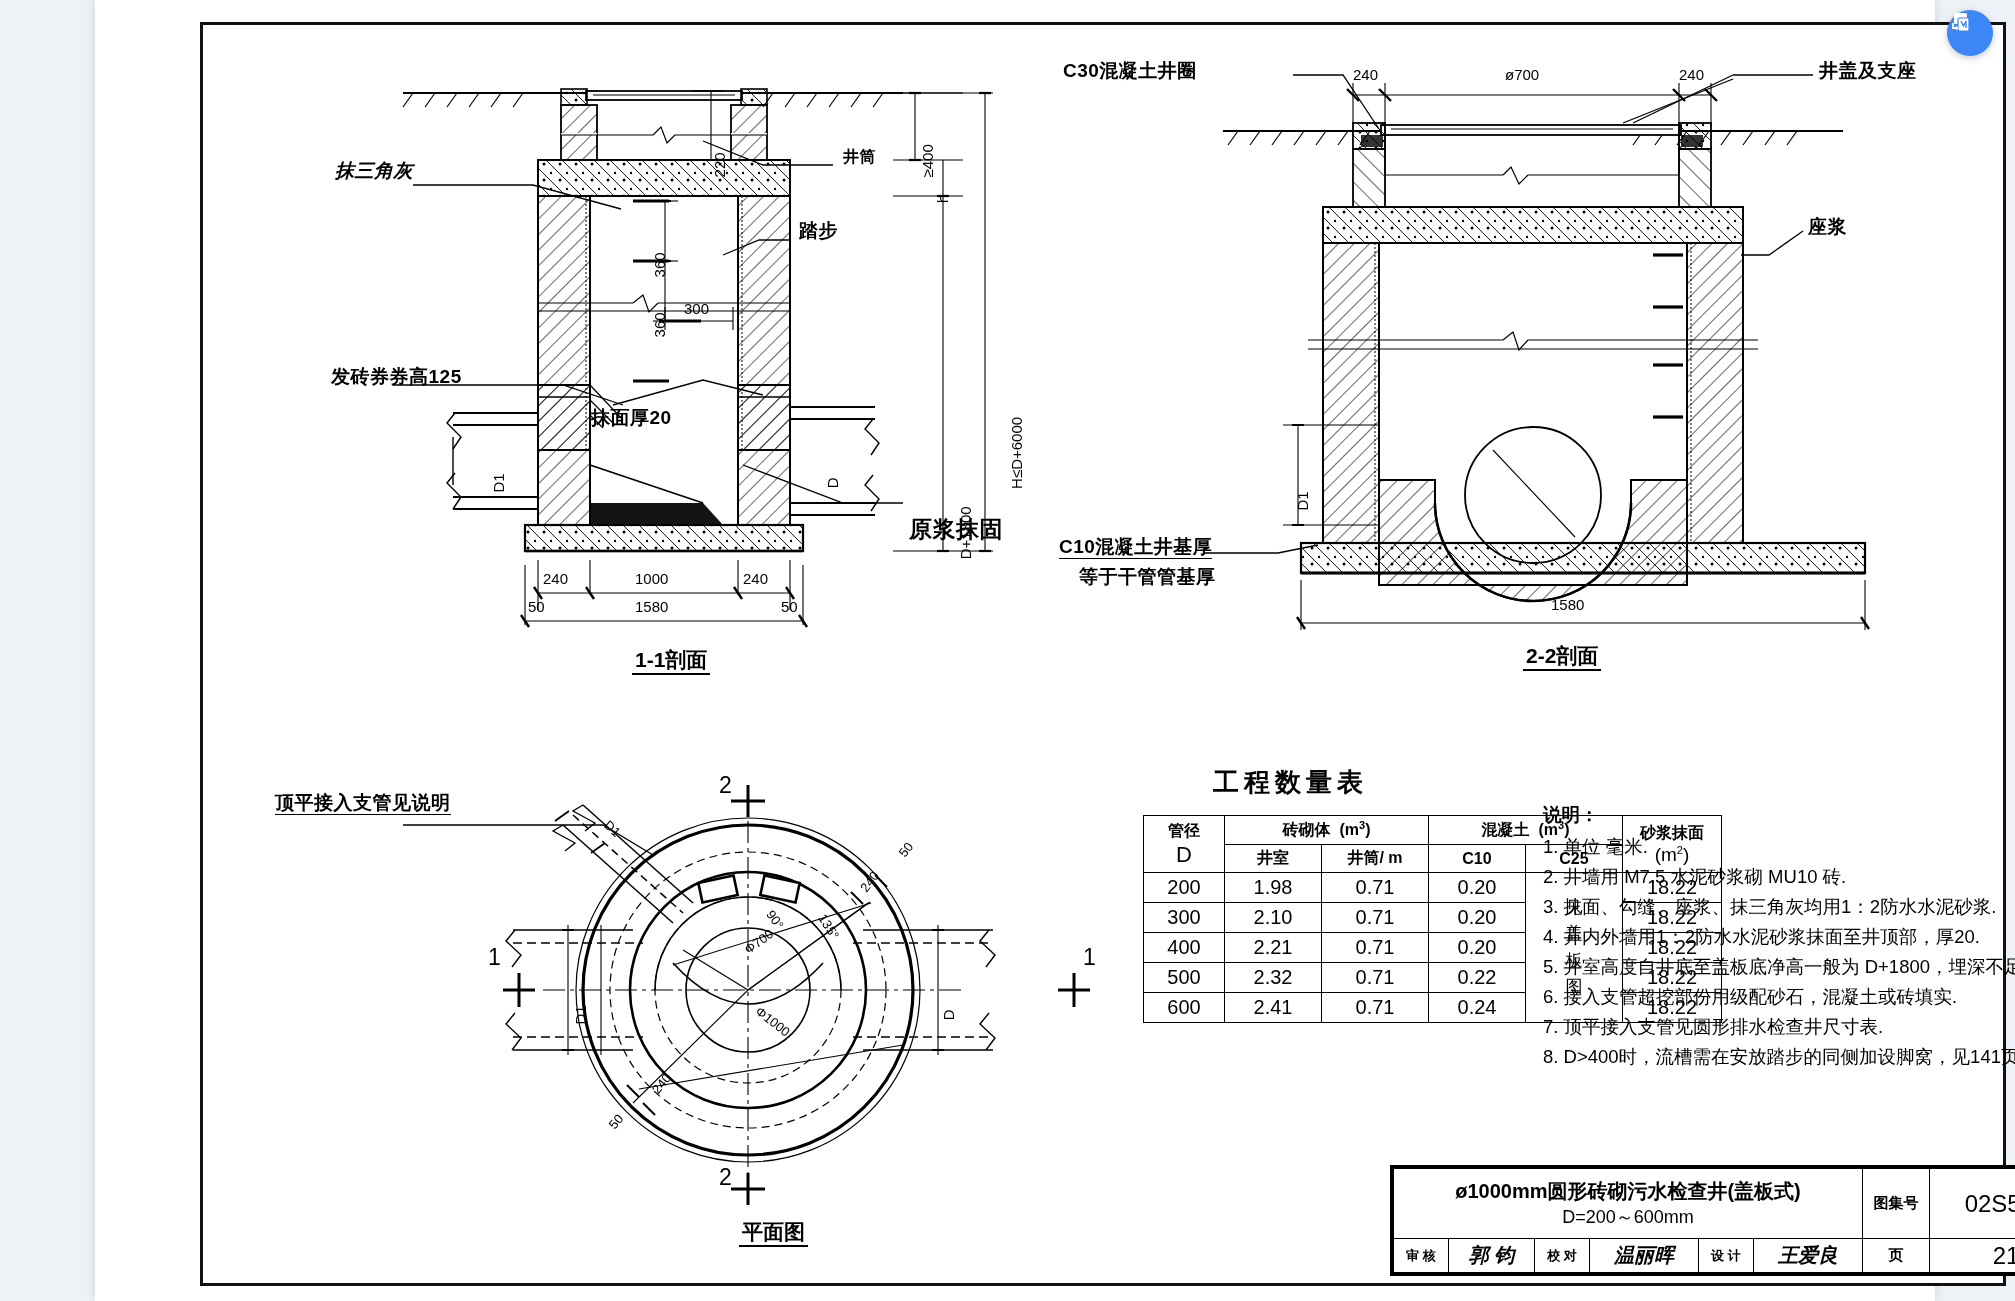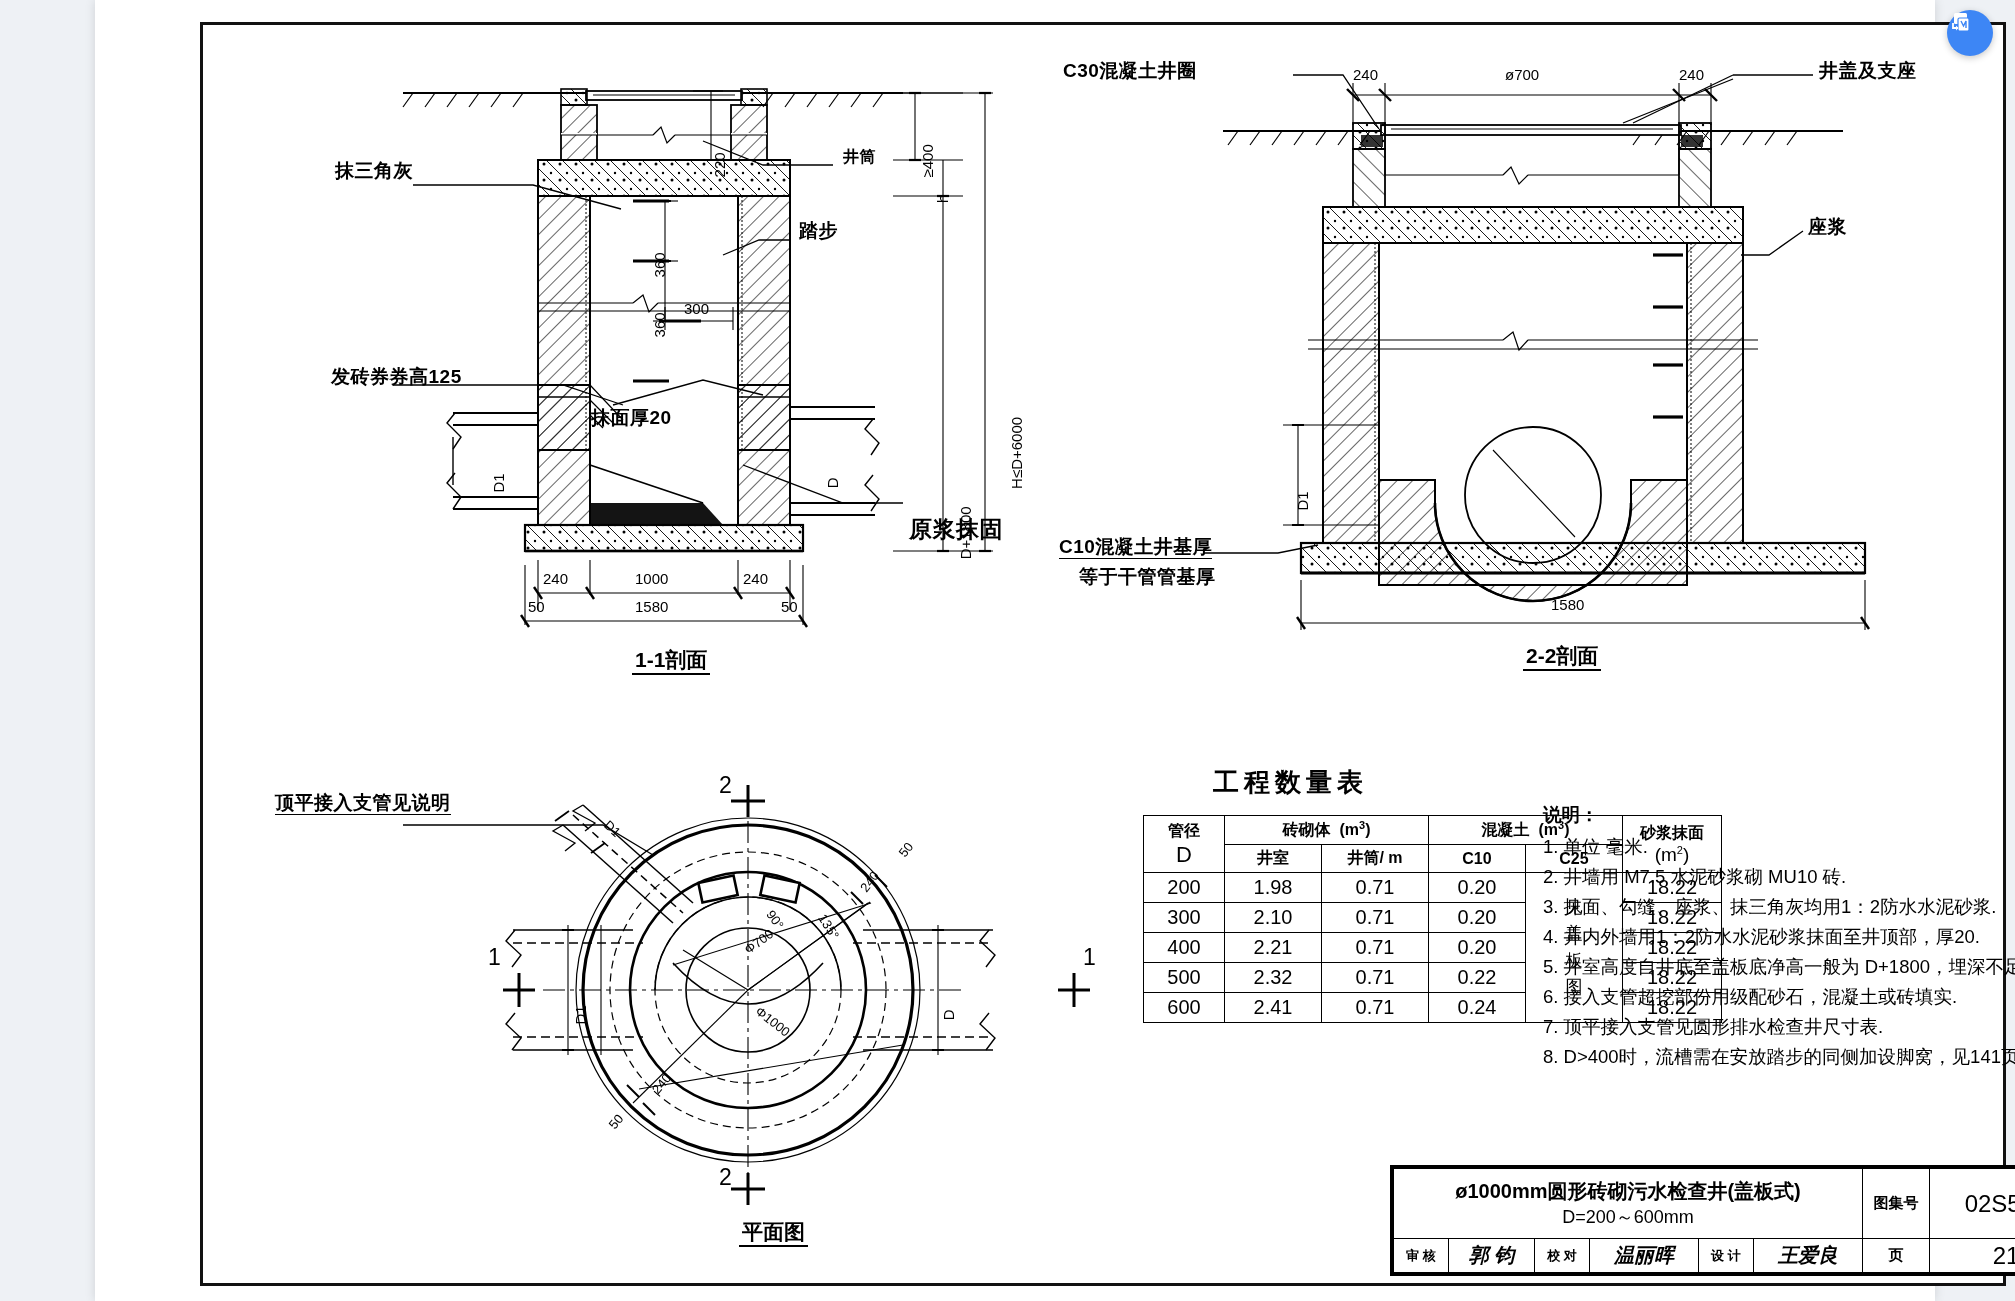--- a/index.html
+++ b/index.html
@@ -456,21 +456,21 @@
         <g stroke-width="1.1">
           <line x1="735" y1="900" x2="735" y2="1030"></line>
         </g>
         <g stroke-width="2">
           <line x1="729" y1="905" x2="741" y2="905"></line>
           <line x1="729" y1="1025" x2="741" y2="1025"></line>
         </g>
       </g>
     </svg>
 
-    <div class="lbl cn" style="left:132px;top:136px;font-size:19px;">抹三角灰</div>
+    <div class="lbl cn" style="left:132px;top:136px;font-size:19px;font-style:italic;">抹三角灰</div>
     <div class="lbl cn" style="left:640px;top:124px;font-size:16px;">井筒</div>
     <div class="lbl cn" style="left:596px;top:196px;font-size:19px;">踏步</div>
     <div class="lbl cn" style="left:128px;top:342px;font-size:19px;">发砖券券高125</div>
     <div class="lbl cn" style="left:388px;top:383px;font-size:19px;">抹面厚20</div>
     <div class="lbl cn" style="left:706px;top:466px;font-size:23px;margin-top:26px;">原浆抹固</div>
 
     <div class="lbl dim rot90" style="left:504px;top:132px;">220</div>
     <div class="lbl dim rot90" style="left:708px;top:128px;">≥400</div>
     <div class="lbl dim rot90" style="left:736px;top:166px;">h</div>
     <div class="lbl dim rot90" style="left:736px;top:500px;">D+1800</div>

